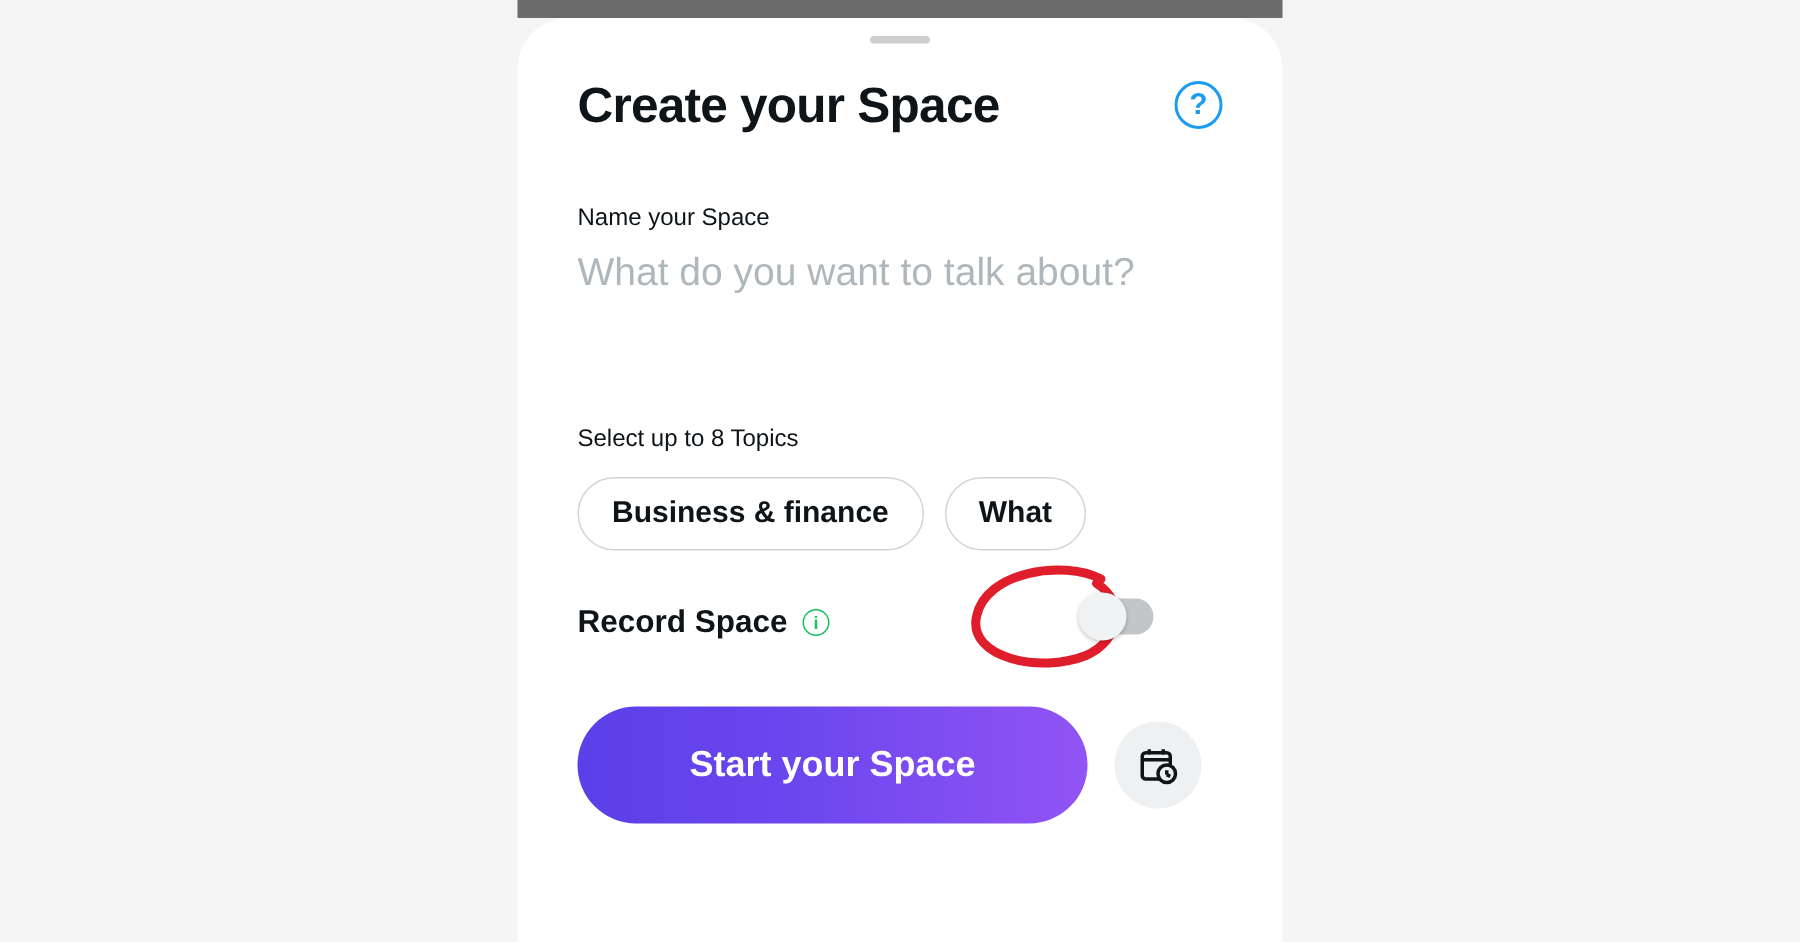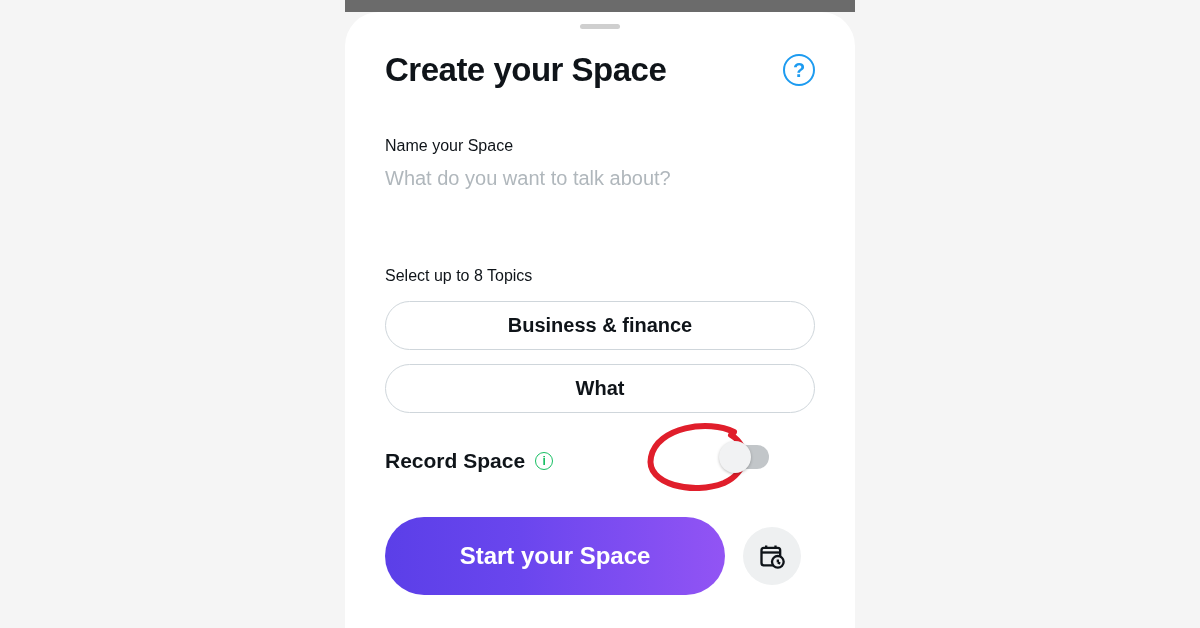--- a/index.html
+++ b/index.html
@@ -67,37 +67,36 @@
   .label {
     font-size: 16px;
     color: #0f1419;
     font-weight: 400;
     margin-bottom: 10px;
   }
   .name-input {
     width: 100%;
     border: none;
     outline: none;
-    font-size: 20px;
+    font-size: 26px;
     color: #0f1419;
     font-family: inherit;
     line-height: 1.3;
     resize: none;
     background: transparent;
   }
   .name-input::placeholder {
     color: #b0b7bc;
   }
   .section-gap { height: 46px; }
   .topics-row {
     display: flex;
     gap: 14px;
     margin-top: 16px;
     margin-bottom: 36px;
-    flex-direction: column;
   }
   .topic-chip {
     border: 1.5px solid #cfd6db;
     background: #fff;
     border-radius: 999px;
     padding: 12px 22px;
     font-size: 20px;
     font-weight: 700;
     color: #0f1419;
     cursor: pointer;

